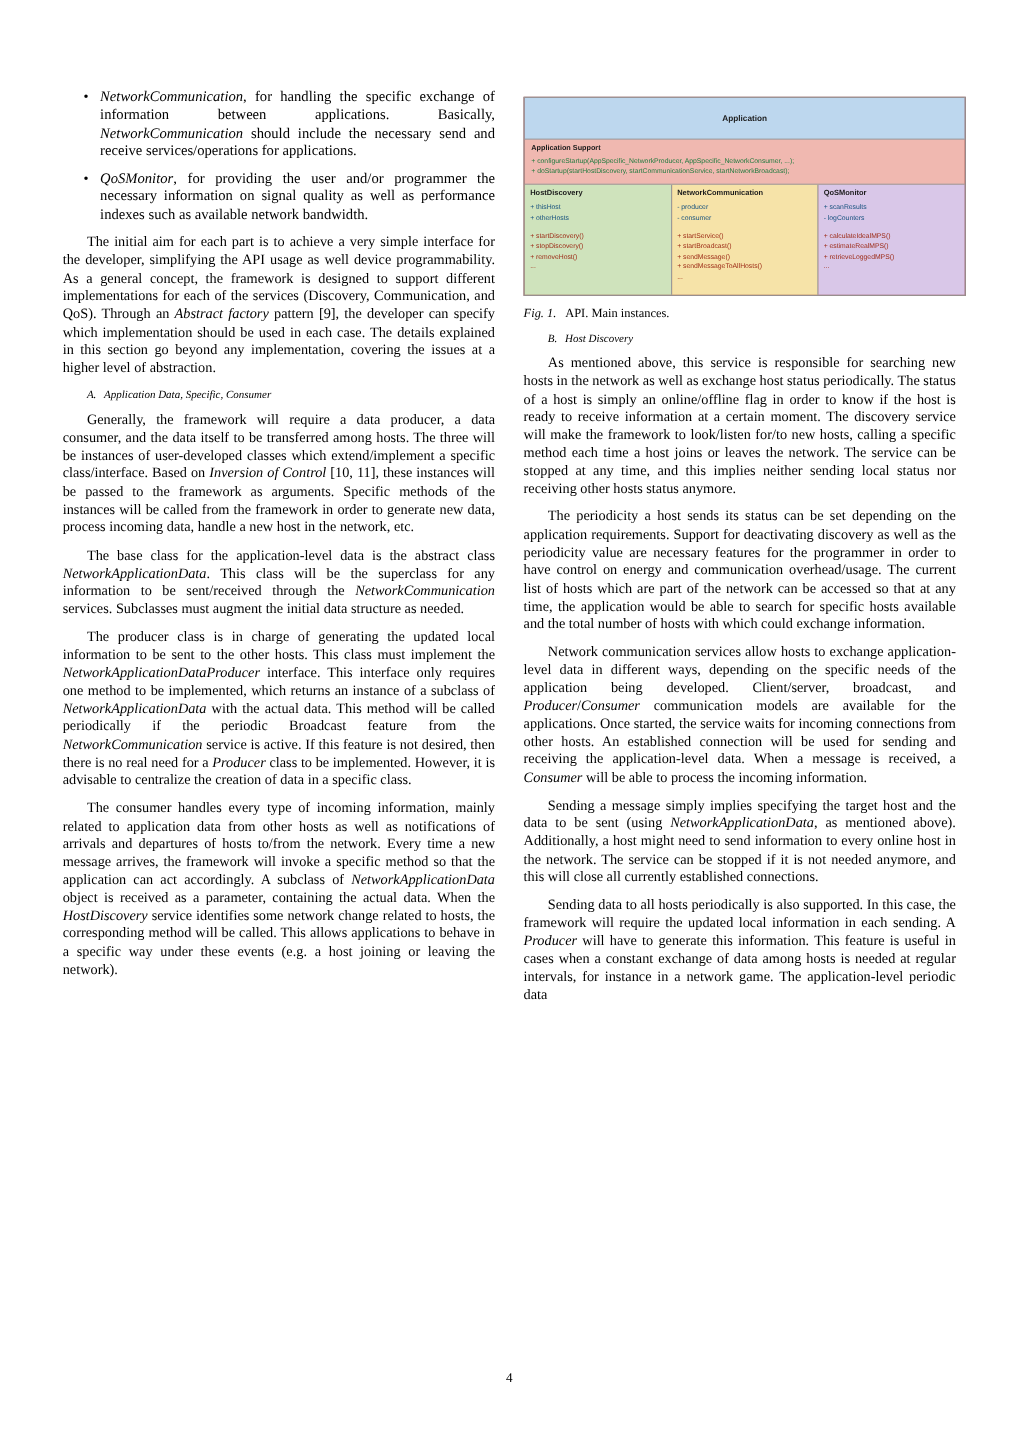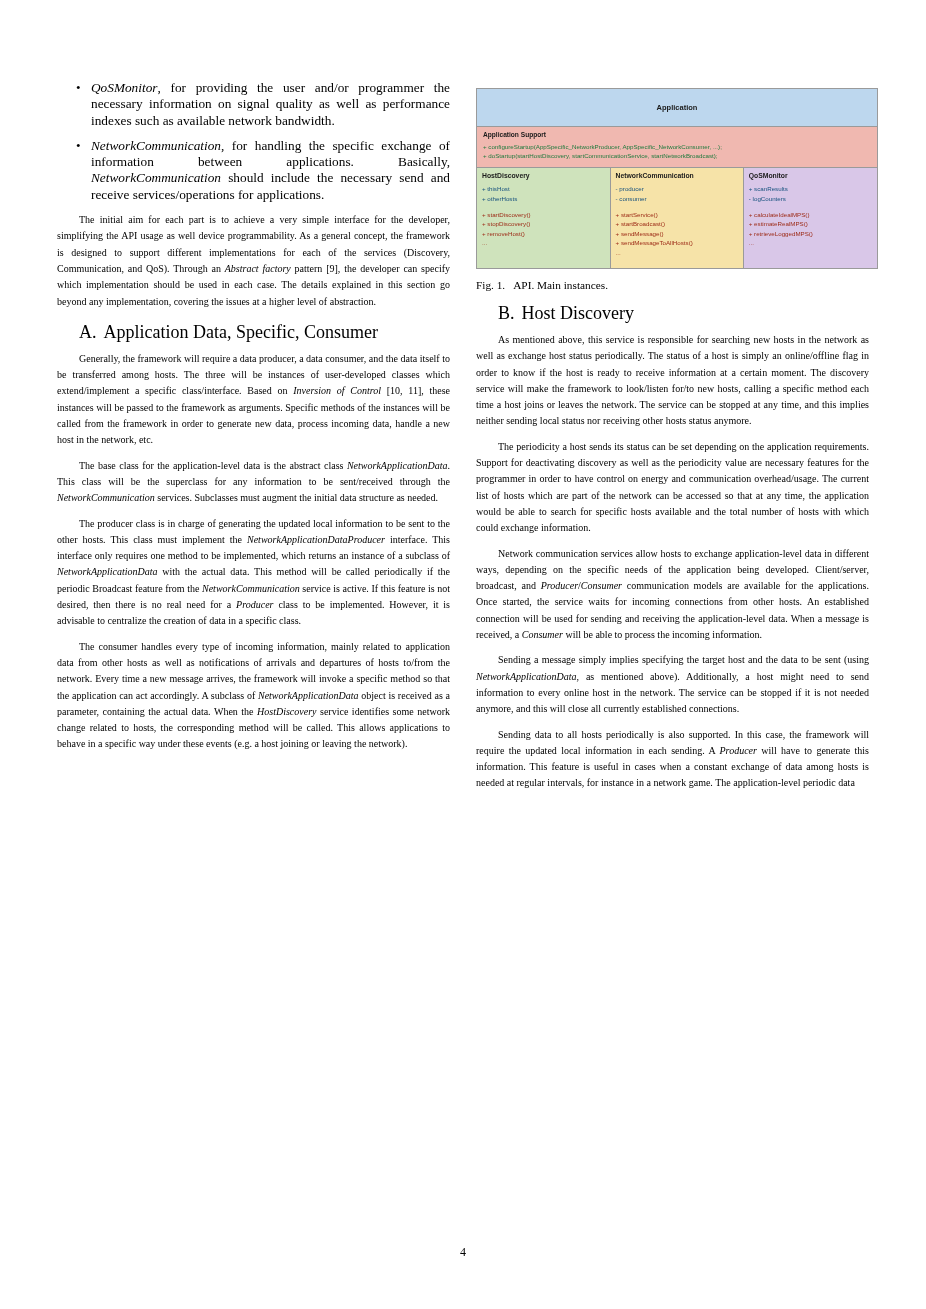--- a/index.html
+++ b/index.html
@@ -27,21 +27,21 @@
     top: 80px;
     width: 812px;
     display: flex;
     gap: 26px;
   }
   .col {
     width: 393px;
   }
   p.para {
     margin: 0 0 9px 0;
-    font-size: 10px;
+    font-size: 13px;
     line-height: 16.3px;
     text-align: justify;
     text-indent: 22px;
     hyphens: auto;
   }
   .ital { font-style: italic; }
   ul.bullets {
     margin: 0 0 9px 0;
     padding-left: 34px;
     list-style: none;
@@ -54,21 +54,22 @@
     margin-bottom: 9px;
   }
   ul.bullets li::before {
     content: "\2022";
     position: absolute;
     left: -15px;
     top: 0;
     font-size: 13px;
   }
   h3.sect {
-    font-size: 18px;
+    font-size: 10px;
+    font-style: italic;
     font-weight: normal;
     margin: 12px 0 8px 0;
     text-indent: 22px;
   }
   h3.sect .lbl { margin-right: 7px; }
 
   
   .figure {
     width: 393px;
     margin: 8px 0 4px 0;
@@ -135,41 +136,41 @@
     margin-bottom: 2.5px;
     white-space: nowrap;
   }
   .fig-col .ops .ln { color: #9c2a16; }
   .fig-caption {
     font-family: "Liberation Serif", serif;
     font-size: 11.3px;
     margin-top: 10px;
     margin-bottom: 10px;
   }
-  .fig-caption .capnum { margin-right: 8px; }
+  .fig-caption .capnum { margin-right: 8px; font-style: italic; }
   .page-number {
     position: absolute;
     left: 0;
     right: 0;
     top: 1245px;
     text-align: center;
     font-size: 12px;
     font-family: "Liberation Serif", serif;
   }
 </style>
 </head>
 <body>
 
 <div class="page">
   <div class="columns">
 
     <div class="col">
       <ul class="bullets">
+        <li><span><span class="ital">NetworkCommunication</span>, for handling the specific exchange of information between applications. Basically, <span class="ital">NetworkCommunication</span> should include the necessary send and receive services/operations for applications.</span></li>
         <li><span><span class="ital">QoSMonitor</span>, for providing the user and/or programmer the necessary information on signal quality as well as performance indexes such as available network bandwidth.</span></li>
-        <li><span><span class="ital">NetworkCommunication</span>, for handling the specific exchange of information between applications. Basically, <span class="ital">NetworkCommunication</span> should include the necessary send and receive services/operations for applications.</span></li>
       </ul>
 
       <p class="para">The initial aim for each part is to achieve a very simple interface for the developer, simplifying the API usage as well device programmability. As a general concept, the framework is designed to support different implementations for each of the services (Discovery, Communication, and QoS). Through an <span class="ital">Abstract factory</span> pattern [9], the developer can specify which implementation should be used in each case. The details explained in this section go beyond any implementation, covering the issues at a higher level of abstraction.</p>
 
       <h3 class="sect">
         <span class="lbl">A.</span><span>Application Data, Specific, Consumer</span>
       </h3>
 
       <p class="para">Generally, the framework will require a data producer, a data consumer, and the data itself to be transferred among hosts. The three will be instances of user-developed classes which extend/implement a specific class/interface. Based on <span class="ital">Inversion of Control</span> [10, 11], these instances will be passed to the framework as arguments. Specific methods of the instances will be called from the framework in order to generate new data, process incoming data, handle a new host in the network, etc.</p>
       <p class="para">The base class for the application-level data is the abstract class <span class="ital">NetworkApplicationData</span>. This class will be the superclass for any information to be sent/received through the <span class="ital">NetworkCommunication</span> services. Subclasses must augment the initial data structure as needed.</p>

